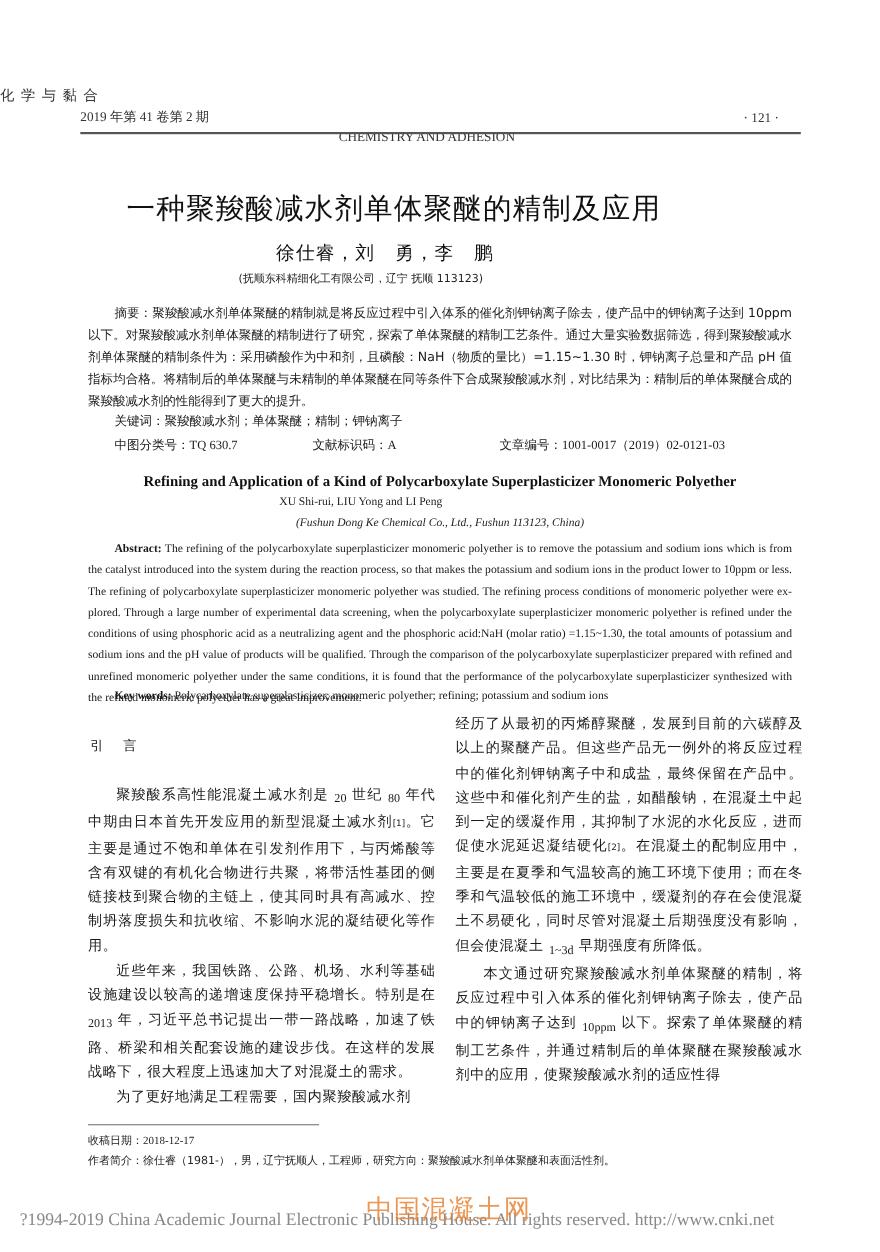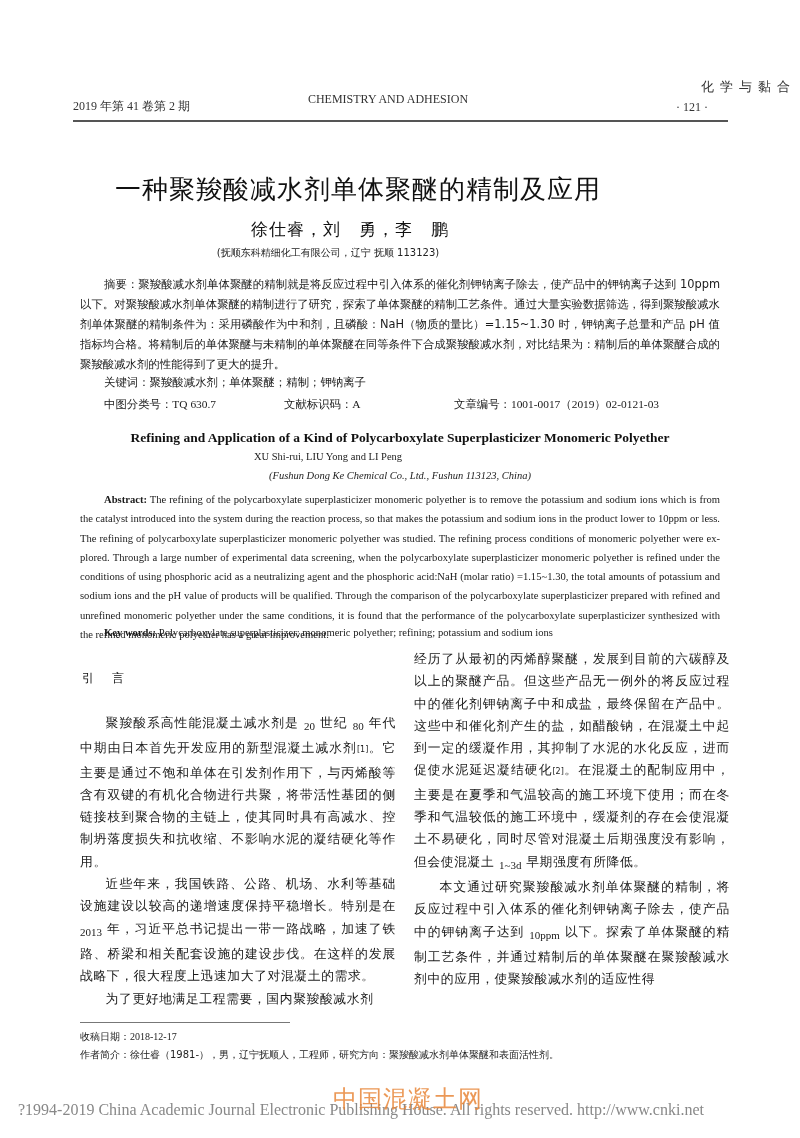--- a/index.html
+++ b/index.html
@@ -3,23 +3,23 @@
 <meta charset="utf-8">
 <style>
   html, body { margin: 0; padding: 0; background: #ffffff; }
   body { width: 800px; height: 1138px; position: relative; overflow: hidden; color: #1a1a1a;
          font-family: "DejaVu Sans", sans-serif; }
   .abs { position: absolute; }
   .serif { font-family: "Liberation Serif", "DejaVu Serif", serif; }
   .sans { font-family: "DejaVu Sans", sans-serif; }
 
   
-  #hdr-journal-cn { left: 0; width: 796px; top: 78px; text-align: right; font-size: 13px; letter-spacing: 6px; color: #333; }
+  #hdr-journal-cn { left: 0; width: 796px; top: 78px; text-align: left; font-size: 13px; letter-spacing: 6px; color: #333; }
   #hdr-issue { left: 73px; top: 98px; font-size: 12px; color: #333; }
-  #hdr-journal-en { left: 0; width: 776px; top: 92px; text-align: center; font-size: 12px; color: #333; }
+  #hdr-journal-en { left: 0; width: 776px; top: 117px; text-align: center; font-size: 12px; color: #333; }
   #hdr-page { left: 676px; top: 100px; font-size: 12px; color: #333; }
   #hdr-rule { left: 73px; top: 120px; width: 655px; height: 0; border-top: 2px solid #555; }
 
   
   #title-cn { left: 0; width: 716px; top: 172px; text-align: center; font-size: 26px; color: #111; letter-spacing: 1px; }
   #authors-cn { left: 0; width: 700px; top: 218px; text-align: center; font-size: 17px; color: #111; letter-spacing: 1px; }
   #affil-cn { left: 0; width: 656px; top: 246px; text-align: center; font-size: 10px; color: #222; }
 
   .para { font-size: 11.4px; line-height: 20px; text-align: justify; color: #1a1a1a; }
   #abstract-cn { left: 80px; top: 274px; width: 640px; }

